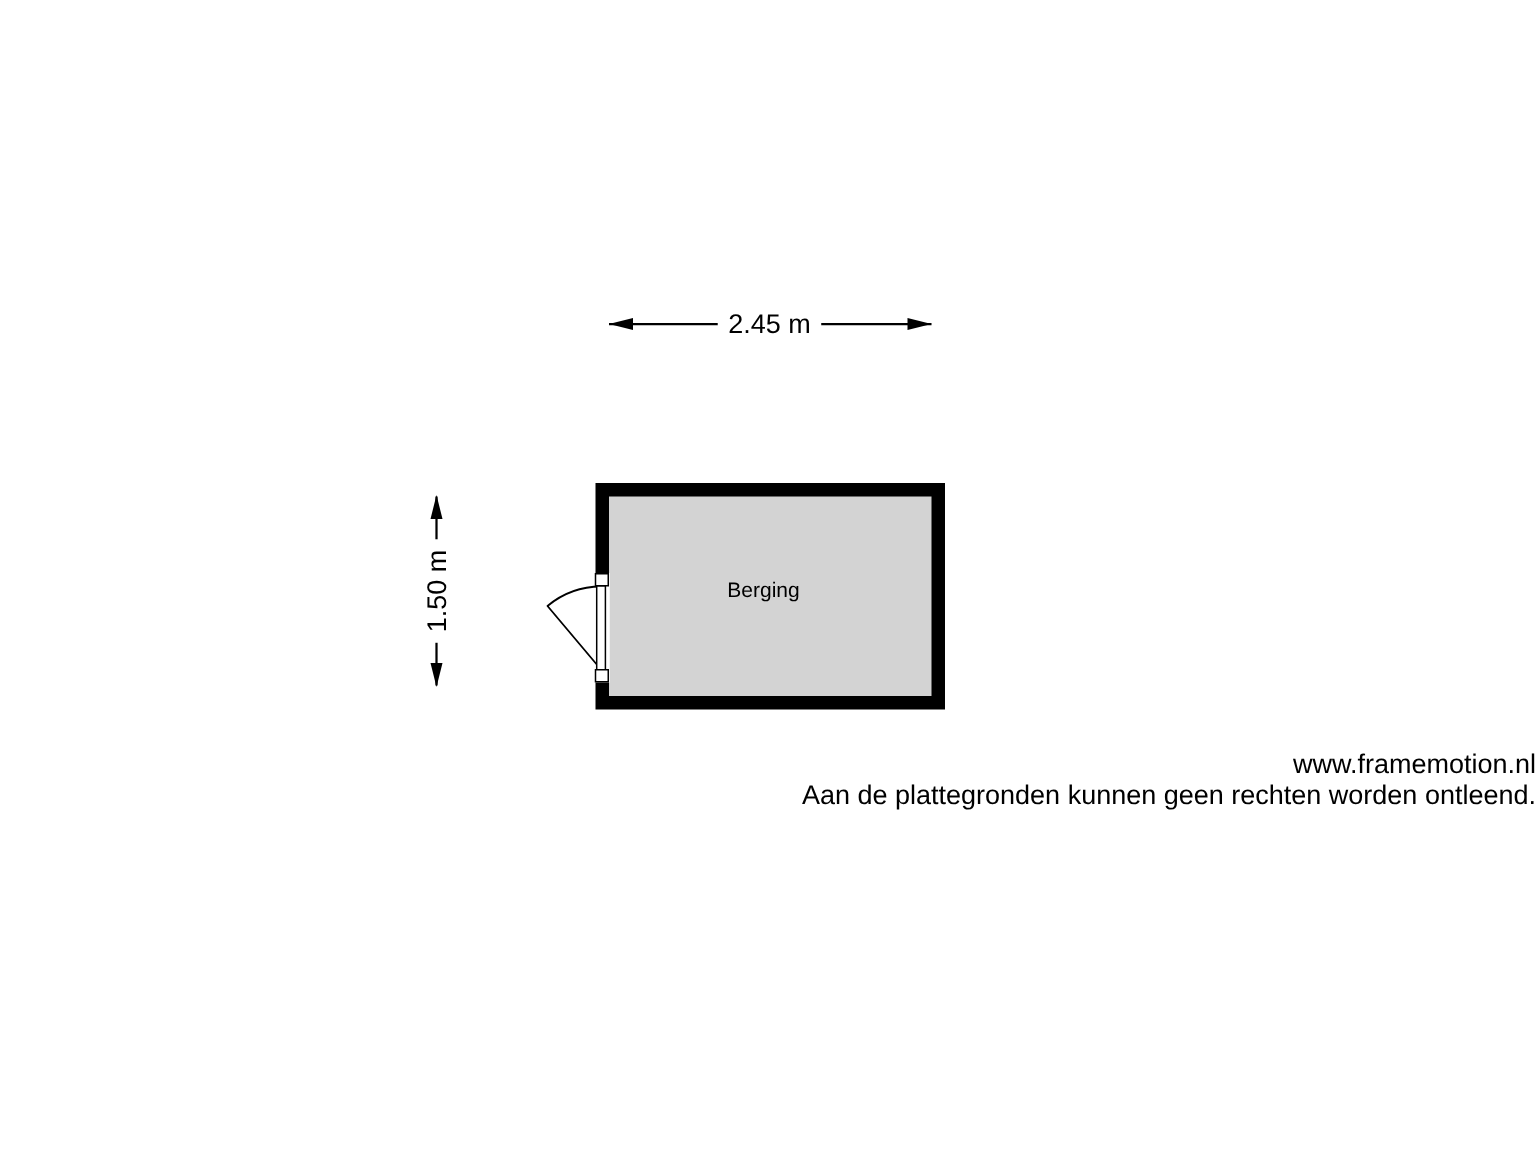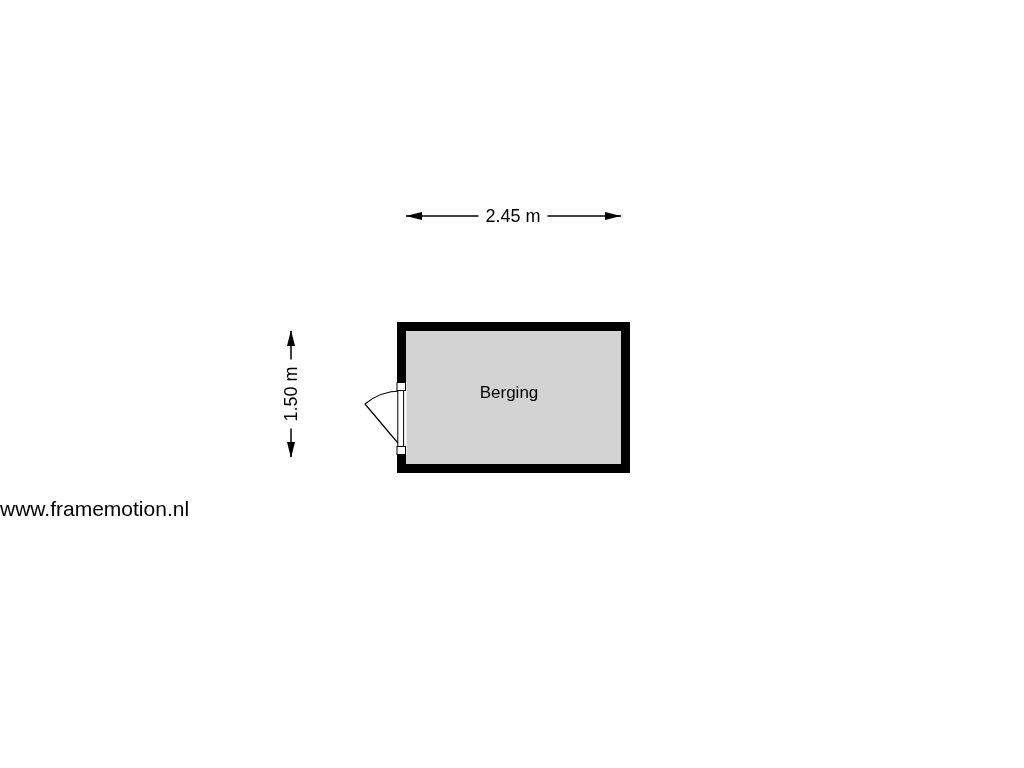--- a/index.html
+++ b/index.html
@@ -40,31 +40,31 @@
   #height-label {
     left: 291px;
     top: 394px;
     transform: translate(-50%, -50%) rotate(-90deg);
   }
   #room-label {
     position: absolute;
     left: 509px;
     top: 393px;
     transform: translate(-50%, -50%);
-    font-size: 17px;
+    font-size: 14px;
     white-space: nowrap;
     color: #000000;
   }
   #footer {
     position: absolute;
     left: 0;
     right: 0;
     top: 499px;
-    text-align: left;
-    font-size: 21px;
+    text-align: right;
+    font-size: 18px;
     line-height: 20.5px;
     color: #000000;
   }
 </style>
 </head>
 <body>
 
 <div id="canvas">
 
   <svg id="plan-svg" viewBox="0 0 1024 768" xmlns="http://www.w3.org/2000/svg">
@@ -90,15 +90,16 @@
   </svg>
 
   <div id="width-label" class="dim-label">2.45 m</div>
 
   <div id="height-label" class="dim-label">1.50 m</div>
 
   <div id="room-label">Berging</div>
 
   <div id="footer">
     <div>www.framemotion.nl</div>
+    <div>Aan de plattegronden kunnen geen rechten worden ontleend.</div>
   </div>
 
 </div>
 
 </body></html>

